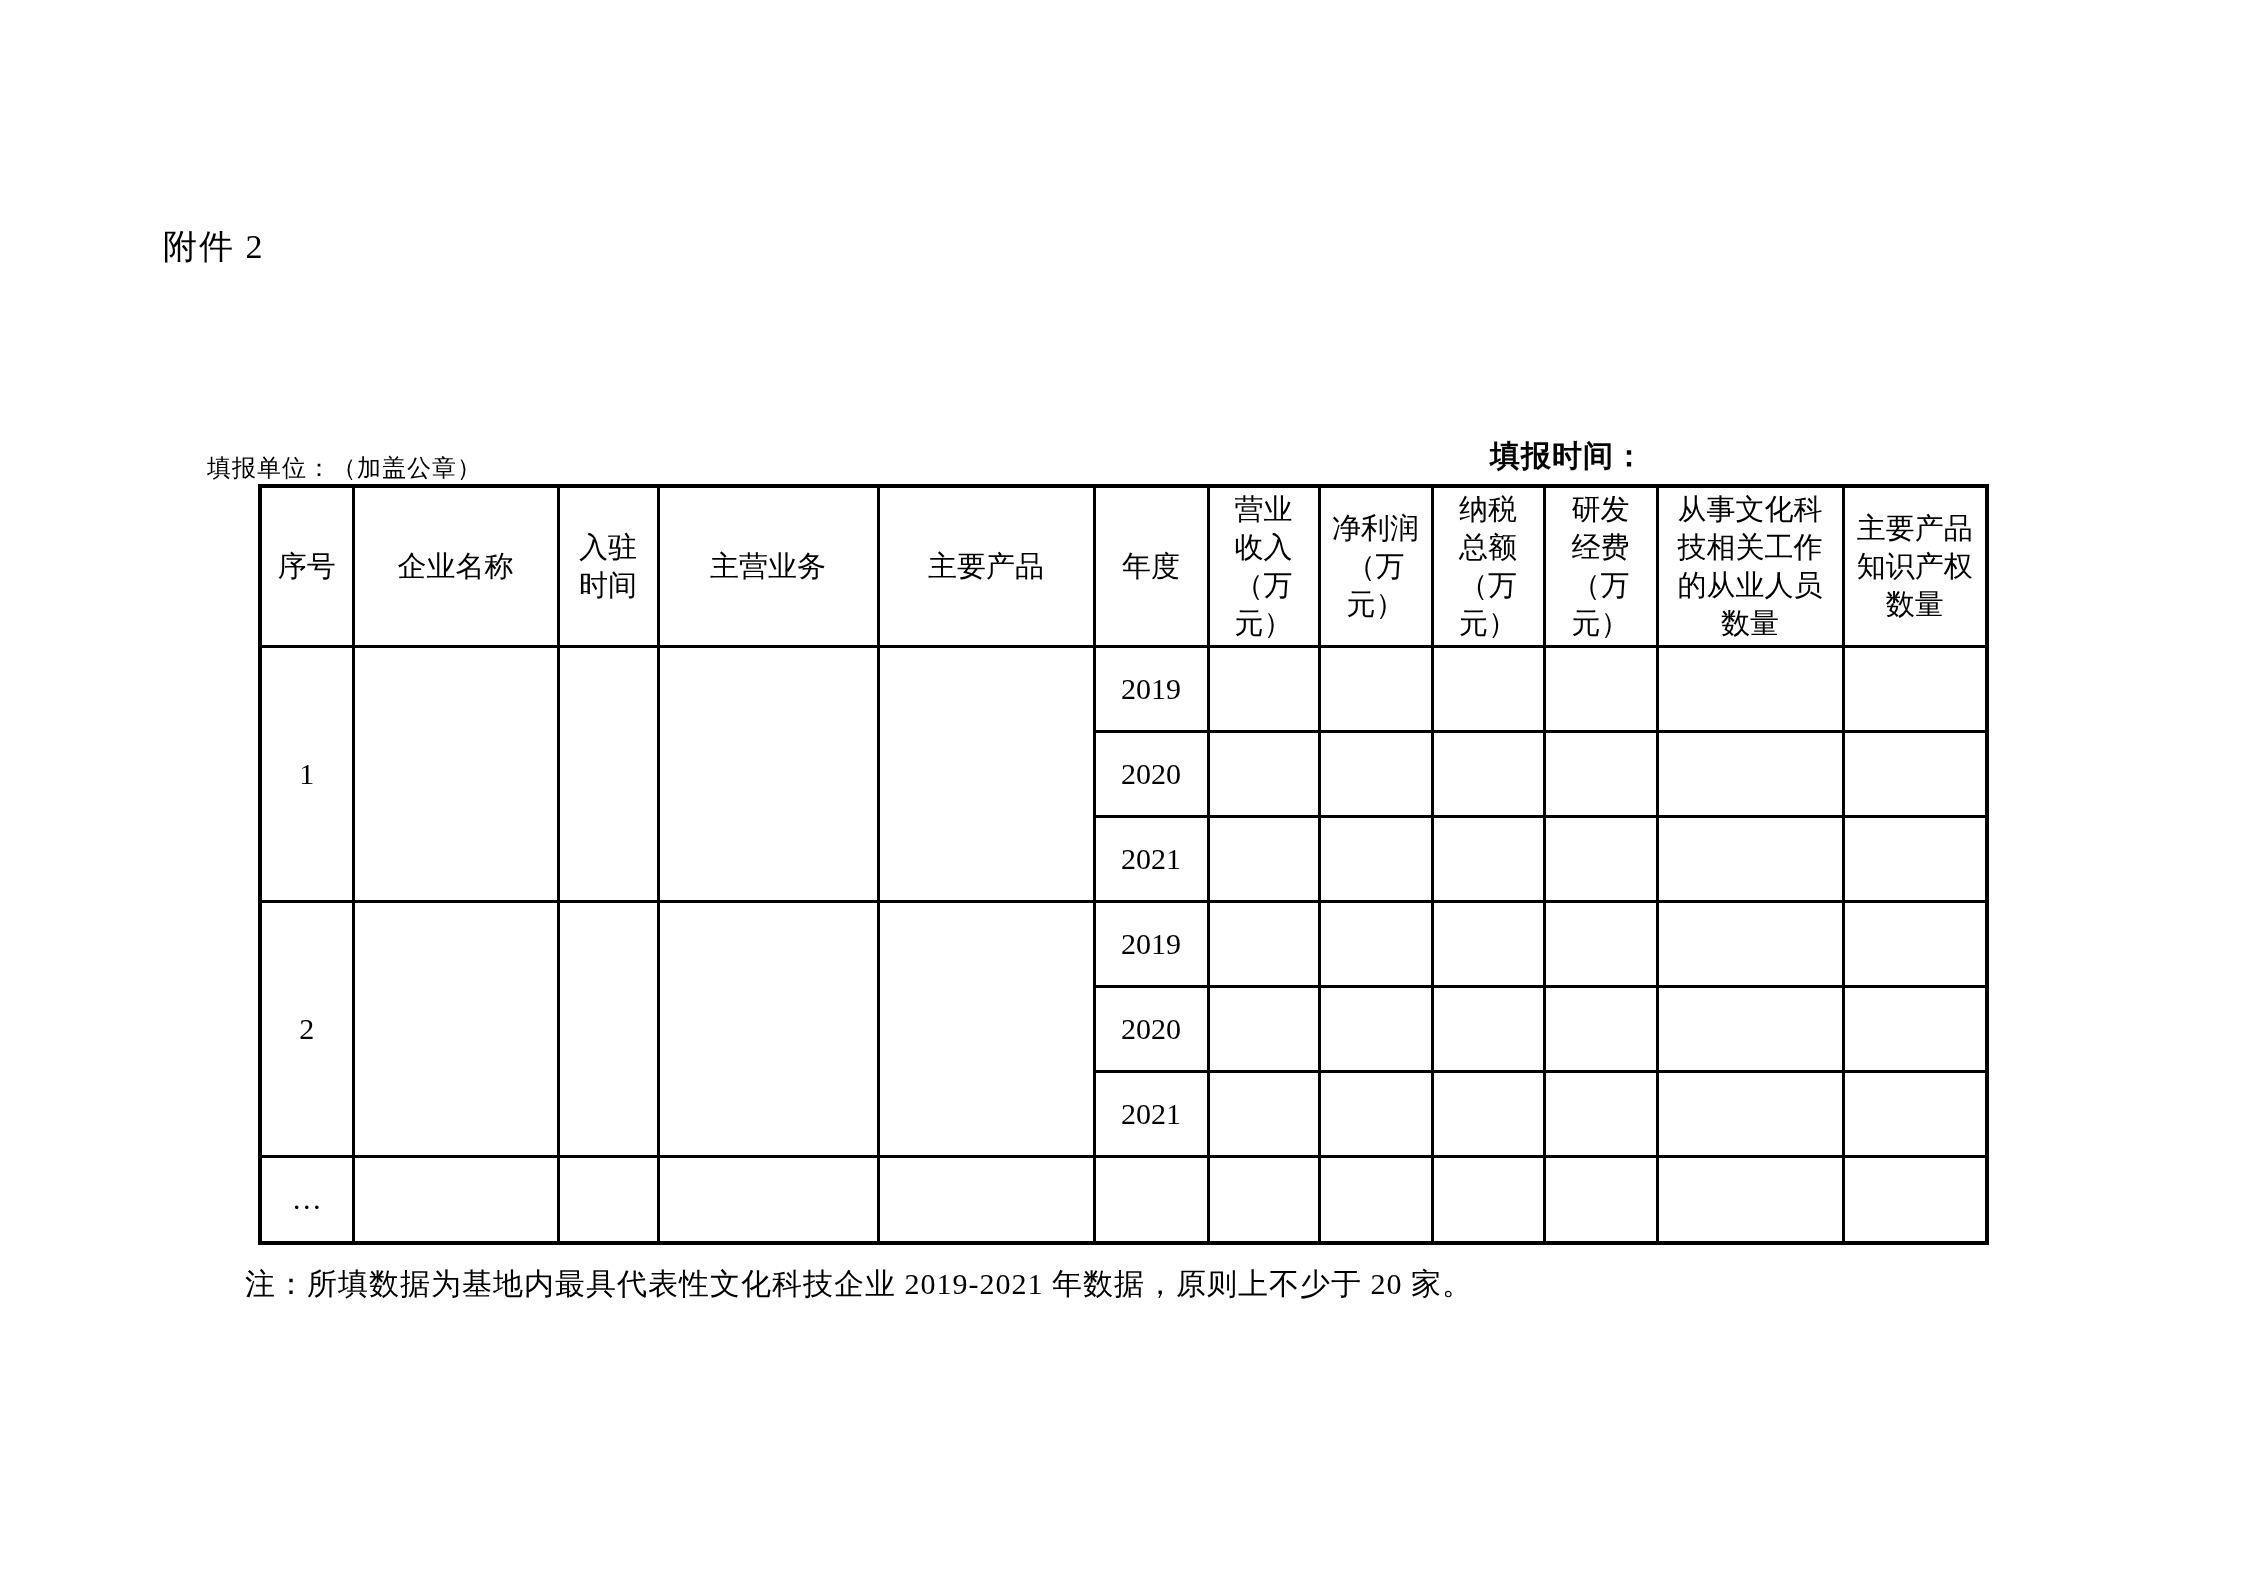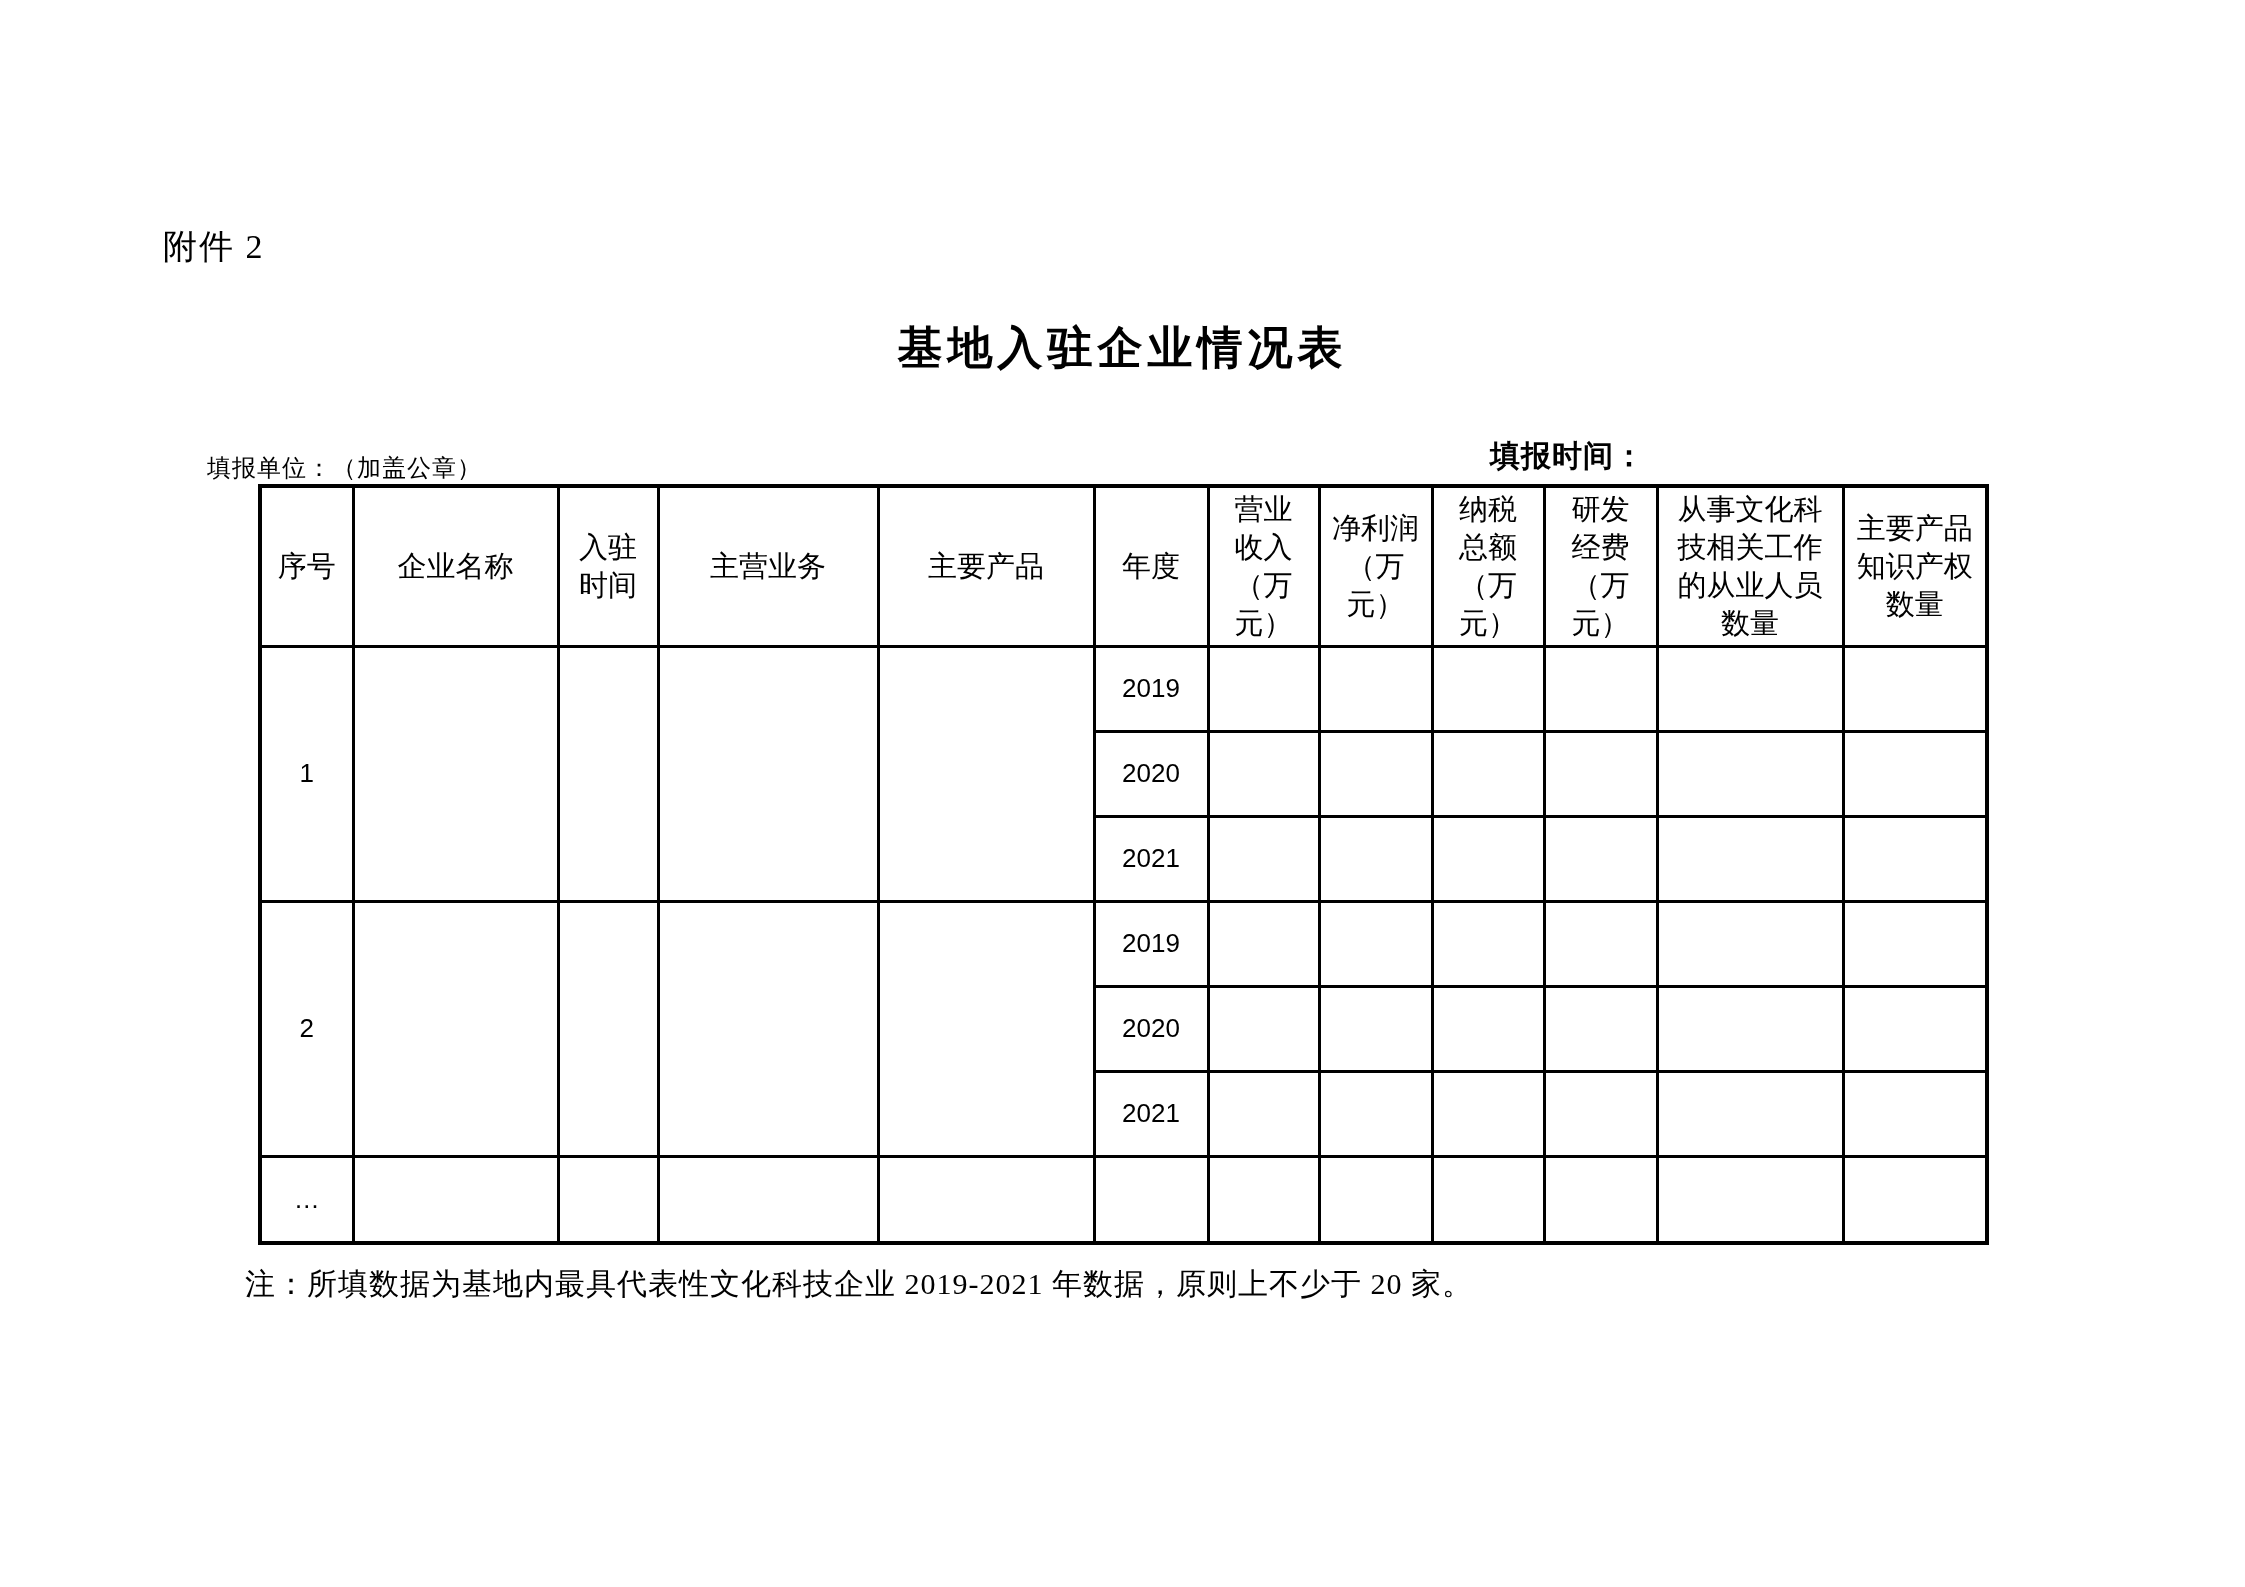--- a/index.html
+++ b/index.html
@@ -77,41 +77,40 @@
     font-family: "Liberation Sans", "DejaVu Sans", sans-serif;
     font-weight: normal;
     font-size: 29px;
     line-height: 38px;
     white-space: pre-line;
   }
   tr.hrow  { height: 160px; }
   tr.yrow  { height: 85px;  }
   tr.erow  { height: 87px;  }
   td.idx, td.year {
-    font-family: Liberation Sans, sans-serif;
-    font-size: 26px;
+    font-family: Liberation Serif, serif;
+    font-size: 30px;
   }
   .note {
     position: absolute;
     left: 205px;
     top: 1264px;
     font-size: 30px;
     letter-spacing: 1px;
     white-space: nowrap;
     margin-left: 40px;
   }
 </style>
 </head>
 <body>
 
 <div class="page">
 
   <div class="attachment">附件 2</div>
 
-  <div class="doc-title">基地入驻企业情况表</div>
 
   <div class="meta-unit">填报单位：（加盖公章）</div>
   <div class="meta-time">填报时间：</div>
 
   <div class="tbl-wrap">
     <table class="form">
       <colgroup>
         <col style="width:93px">
           <col style="width:205px">
           <col style="width:100px">

